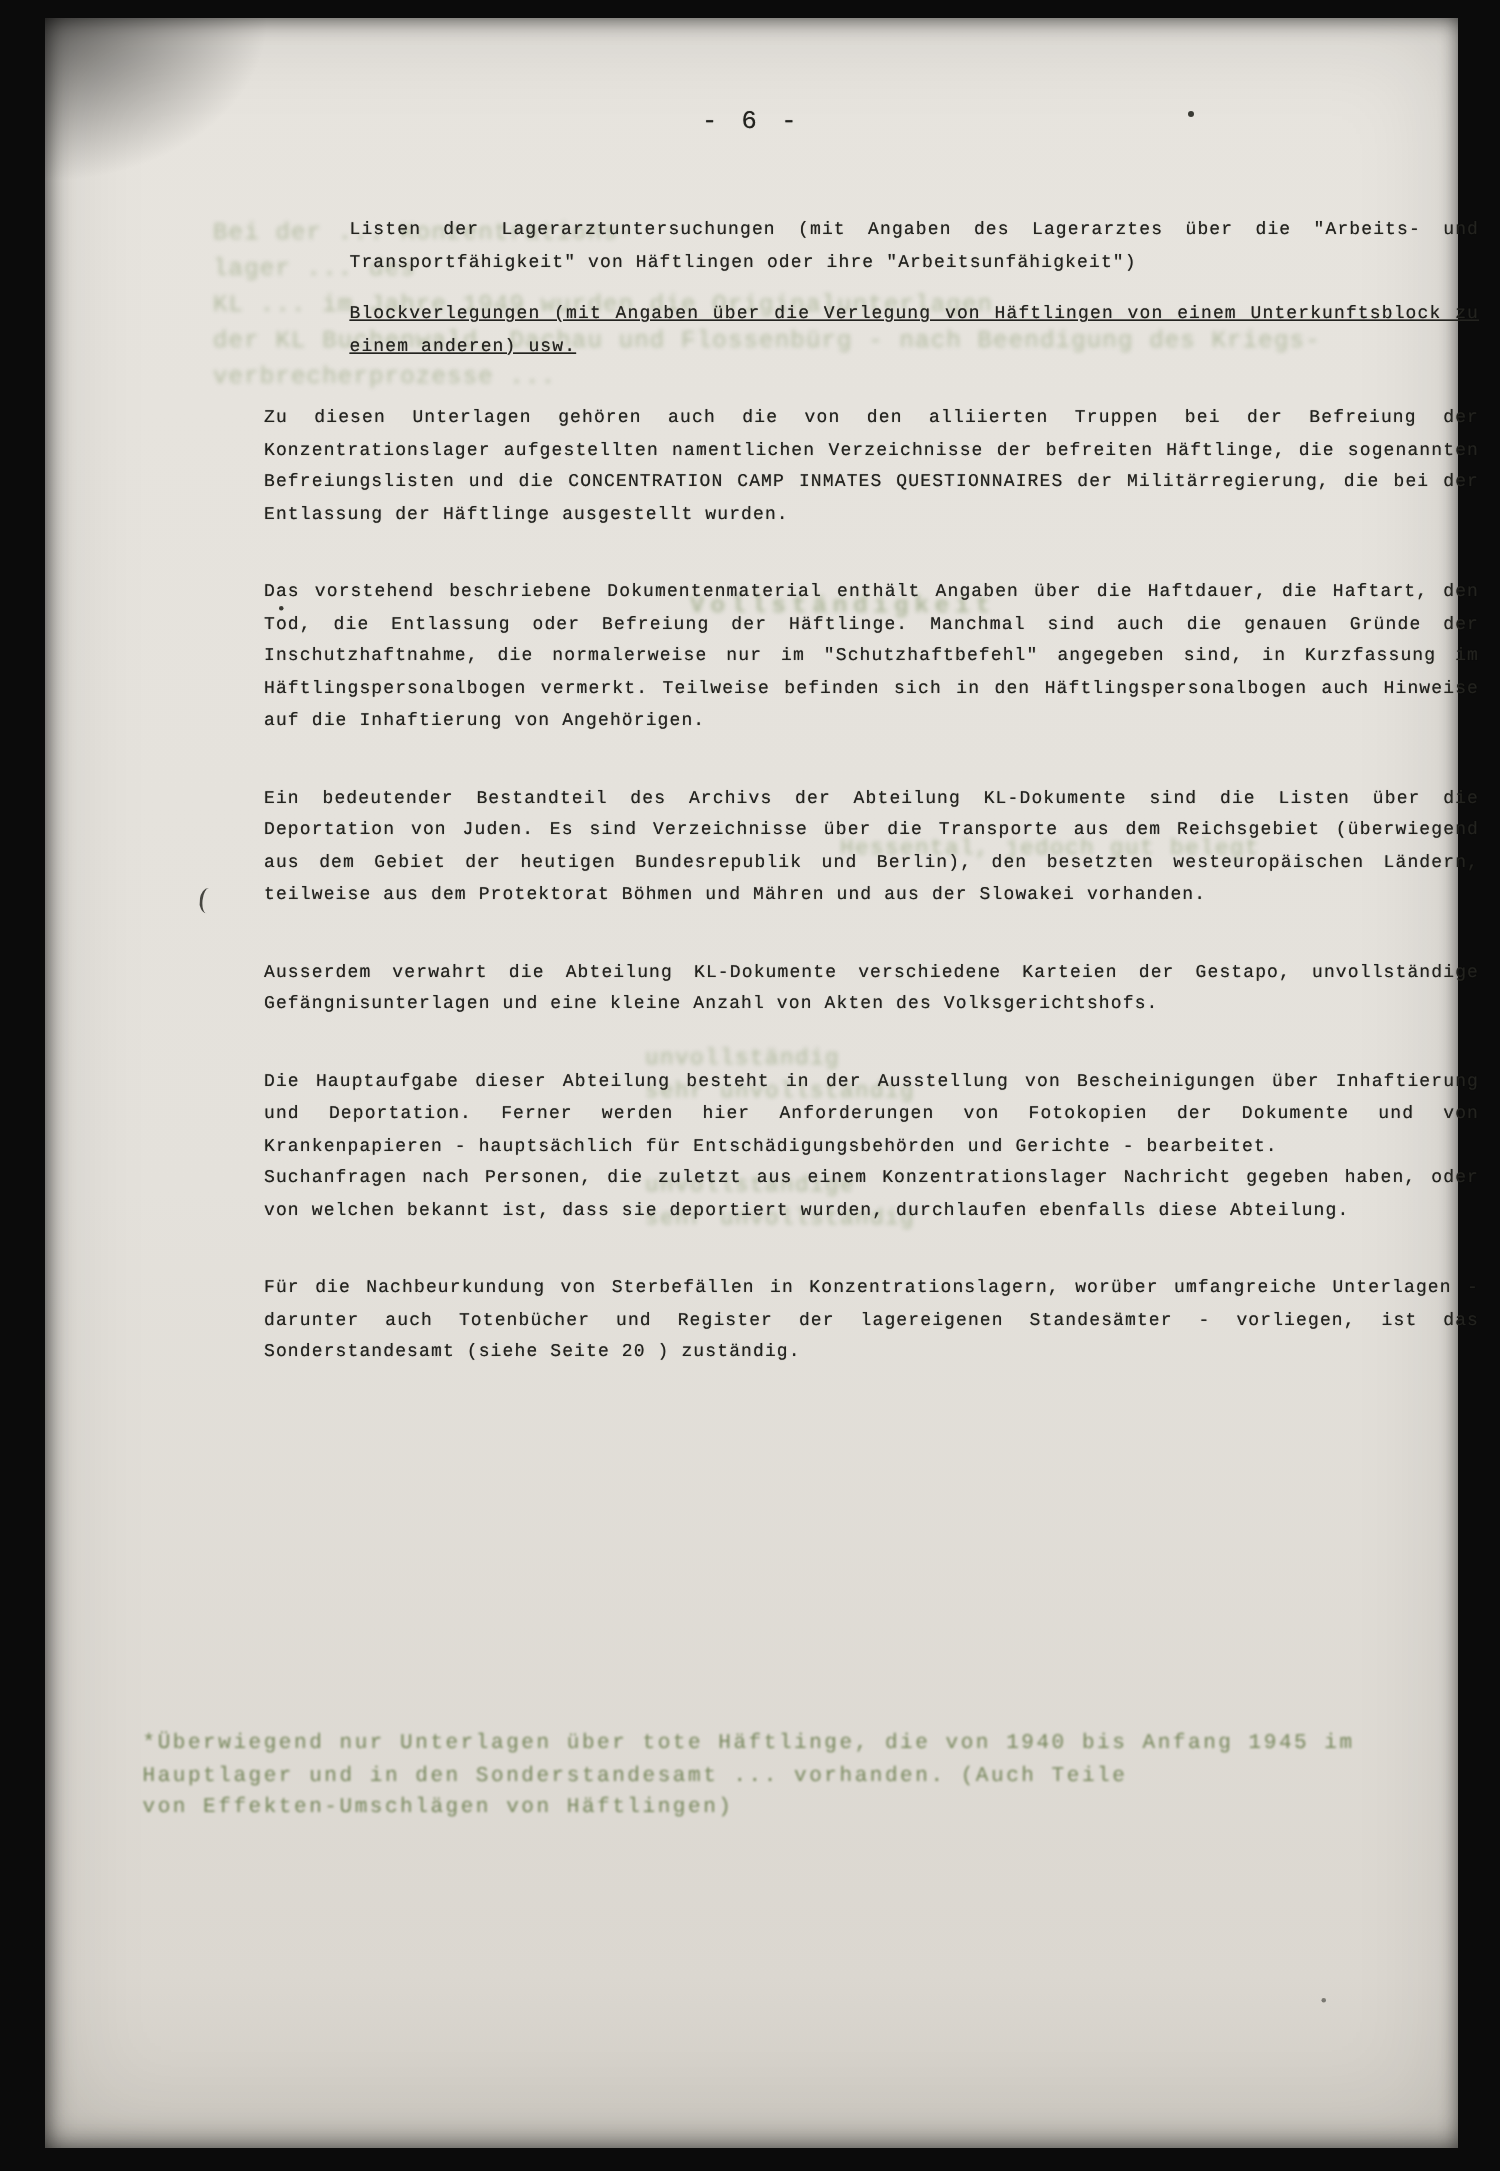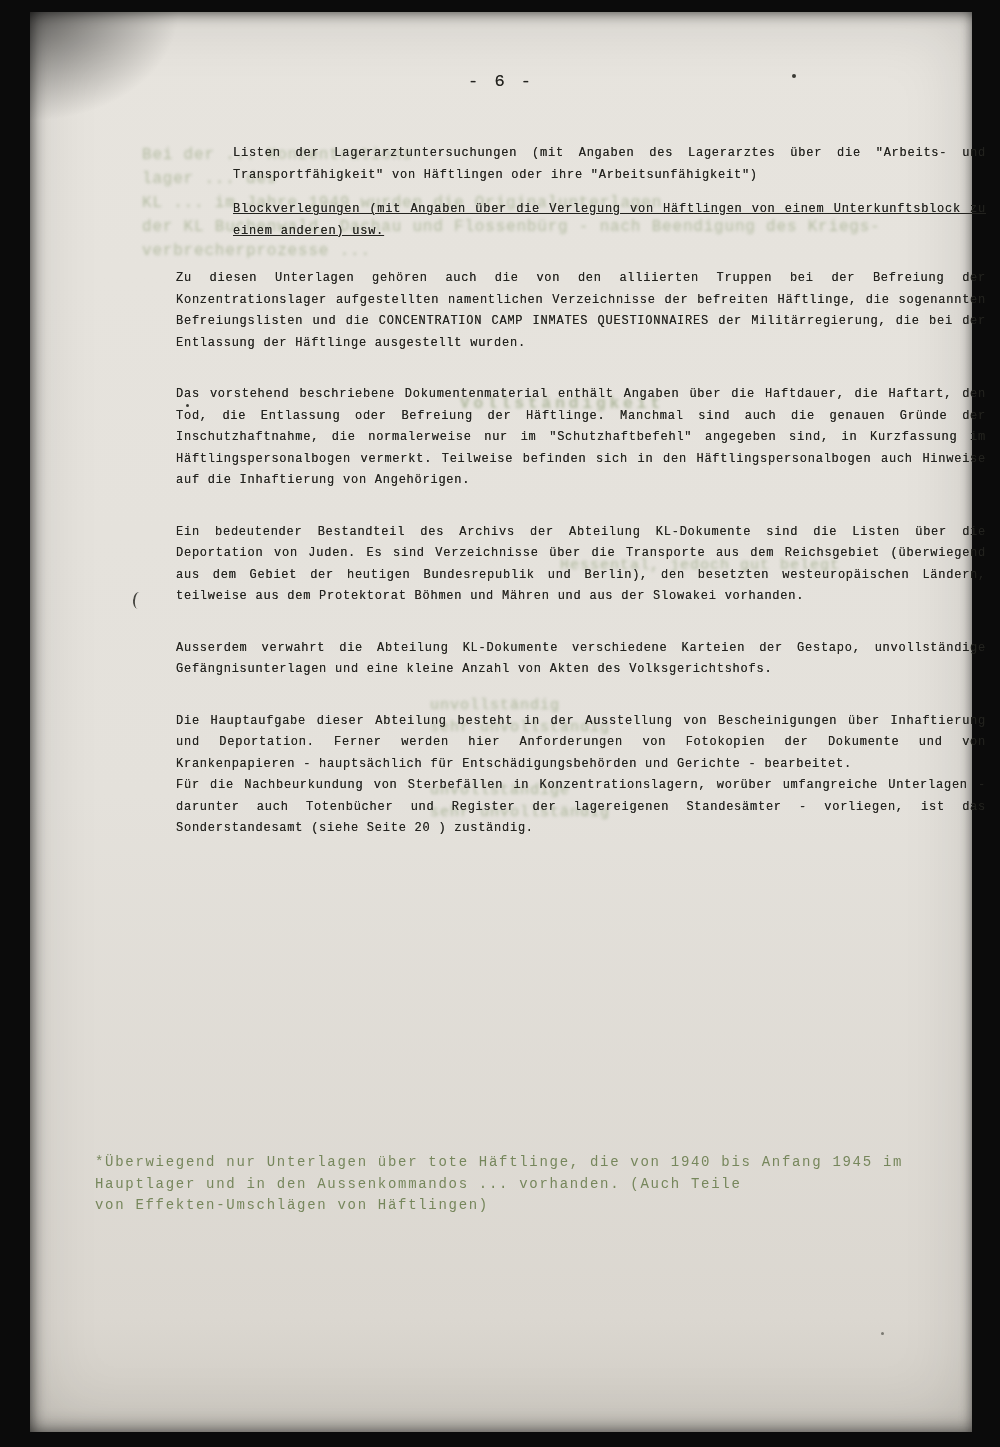--- a/index.html
+++ b/index.html
@@ -96,26 +96,27 @@
 
   <div class="content">
     <p class="indent">Listen der Lagerarztuntersuchungen (mit Angaben des Lagerarztes über die "Arbeits- und Transportfähigkeit" von Häftlingen oder ihre "Arbeitsunfähigkeit")</p>
     <p class="indent end">Blockverlegungen (mit Angaben über die Verlegung von Häftlingen von einem Unterkunftsblock zu einem anderen) usw.</p>
 
     <p>Zu diesen Unterlagen gehören auch die von den alliierten Truppen bei der Befreiung der Konzentrationslager aufgestellten namentlichen Verzeichnisse der befreiten Häftlinge, die sogenannten Befreiungslisten und die CONCENTRATION CAMP INMATES QUESTIONNAIRES der Militärregierung, die bei der Entlassung der Häftlinge ausgestellt wurden.</p>
     <p>Das vorstehend beschriebene Dokumentenmaterial enthält Angaben über die Haftdauer, die Haftart, den Tod, die Entlassung oder Befreiung der Häftlinge. Manchmal sind auch die genauen Gründe der Inschutzhaftnahme, die normalerweise nur im "Schutzhaftbefehl" angegeben sind, in Kurzfassung im Häftlingspersonalbogen vermerkt. Teilweise befinden sich in den Häftlingspersonalbogen auch Hinweise auf die Inhaftierung von Angehörigen.</p>
     <p>Ein bedeutender Bestandteil des Archivs der Abteilung KL-Dokumente sind die Listen über die Deportation von Juden. Es sind Verzeichnisse über die Transporte aus dem Reichsgebiet (überwiegend aus dem Gebiet der heutigen Bundesrepublik und Berlin), den besetzten westeuropäischen Ländern, teilweise aus dem Protektorat Böhmen und Mähren und aus der Slowakei vorhanden.</p>
     <p>Ausserdem verwahrt die Abteilung KL-Dokumente verschiedene Karteien der Gestapo, unvollständige Gefängnisunterlagen und eine kleine Anzahl von Akten des Volksgerichtshofs.</p>
     <p class="tight">Die Hauptaufgabe dieser Abteilung besteht in der Ausstellung von Bescheinigungen über Inhaftierung und Deportation. Ferner werden hier Anforderungen von Fotokopien der Dokumente und von Krankenpapieren - hauptsächlich für Entschädigungsbehörden und Gerichte - bearbeitet.</p>
+    <p>Suchanfragen nach Personen, die zuletzt aus einem Konzentrationslager Nachricht gegeben haben, oder von welchen bekannt ist, dass sie deportiert wurden, durchlaufen ebenfalls diese Abteilung.</p>
     <p>Für die Nachbeurkundung von Sterbefällen in Konzentrationslagern, worüber umfangreiche Unterlagen - darunter auch Totenbücher und Register der lagereigenen Standesämter - vorliegen, ist das Sonderstandesamt (siehe Seite 20 ) zuständig.</p>
   </div>
 
   <div class="footnote">
     <div>*Überwiegend nur Unterlagen über tote Häftlinge, die von 1940 bis Anfang 1945 im</div>
-    <div>Hauptlager und in den Aussenkommandos ... vorhanden. (Auch Teile</div>
+    <div>Hauptlager und in den Sonderstandesamt ... vorhanden. (Auch Teile</div>
     <div>von Effekten-Umschlägen von Häftlingen)</div>
   </div>
 
   <span class="speck s1"></span>
   <span class="speck s2"></span>
   <span class="speck s3"></span>
   <span class="arc-mark"></span>
 
 </div>
 

